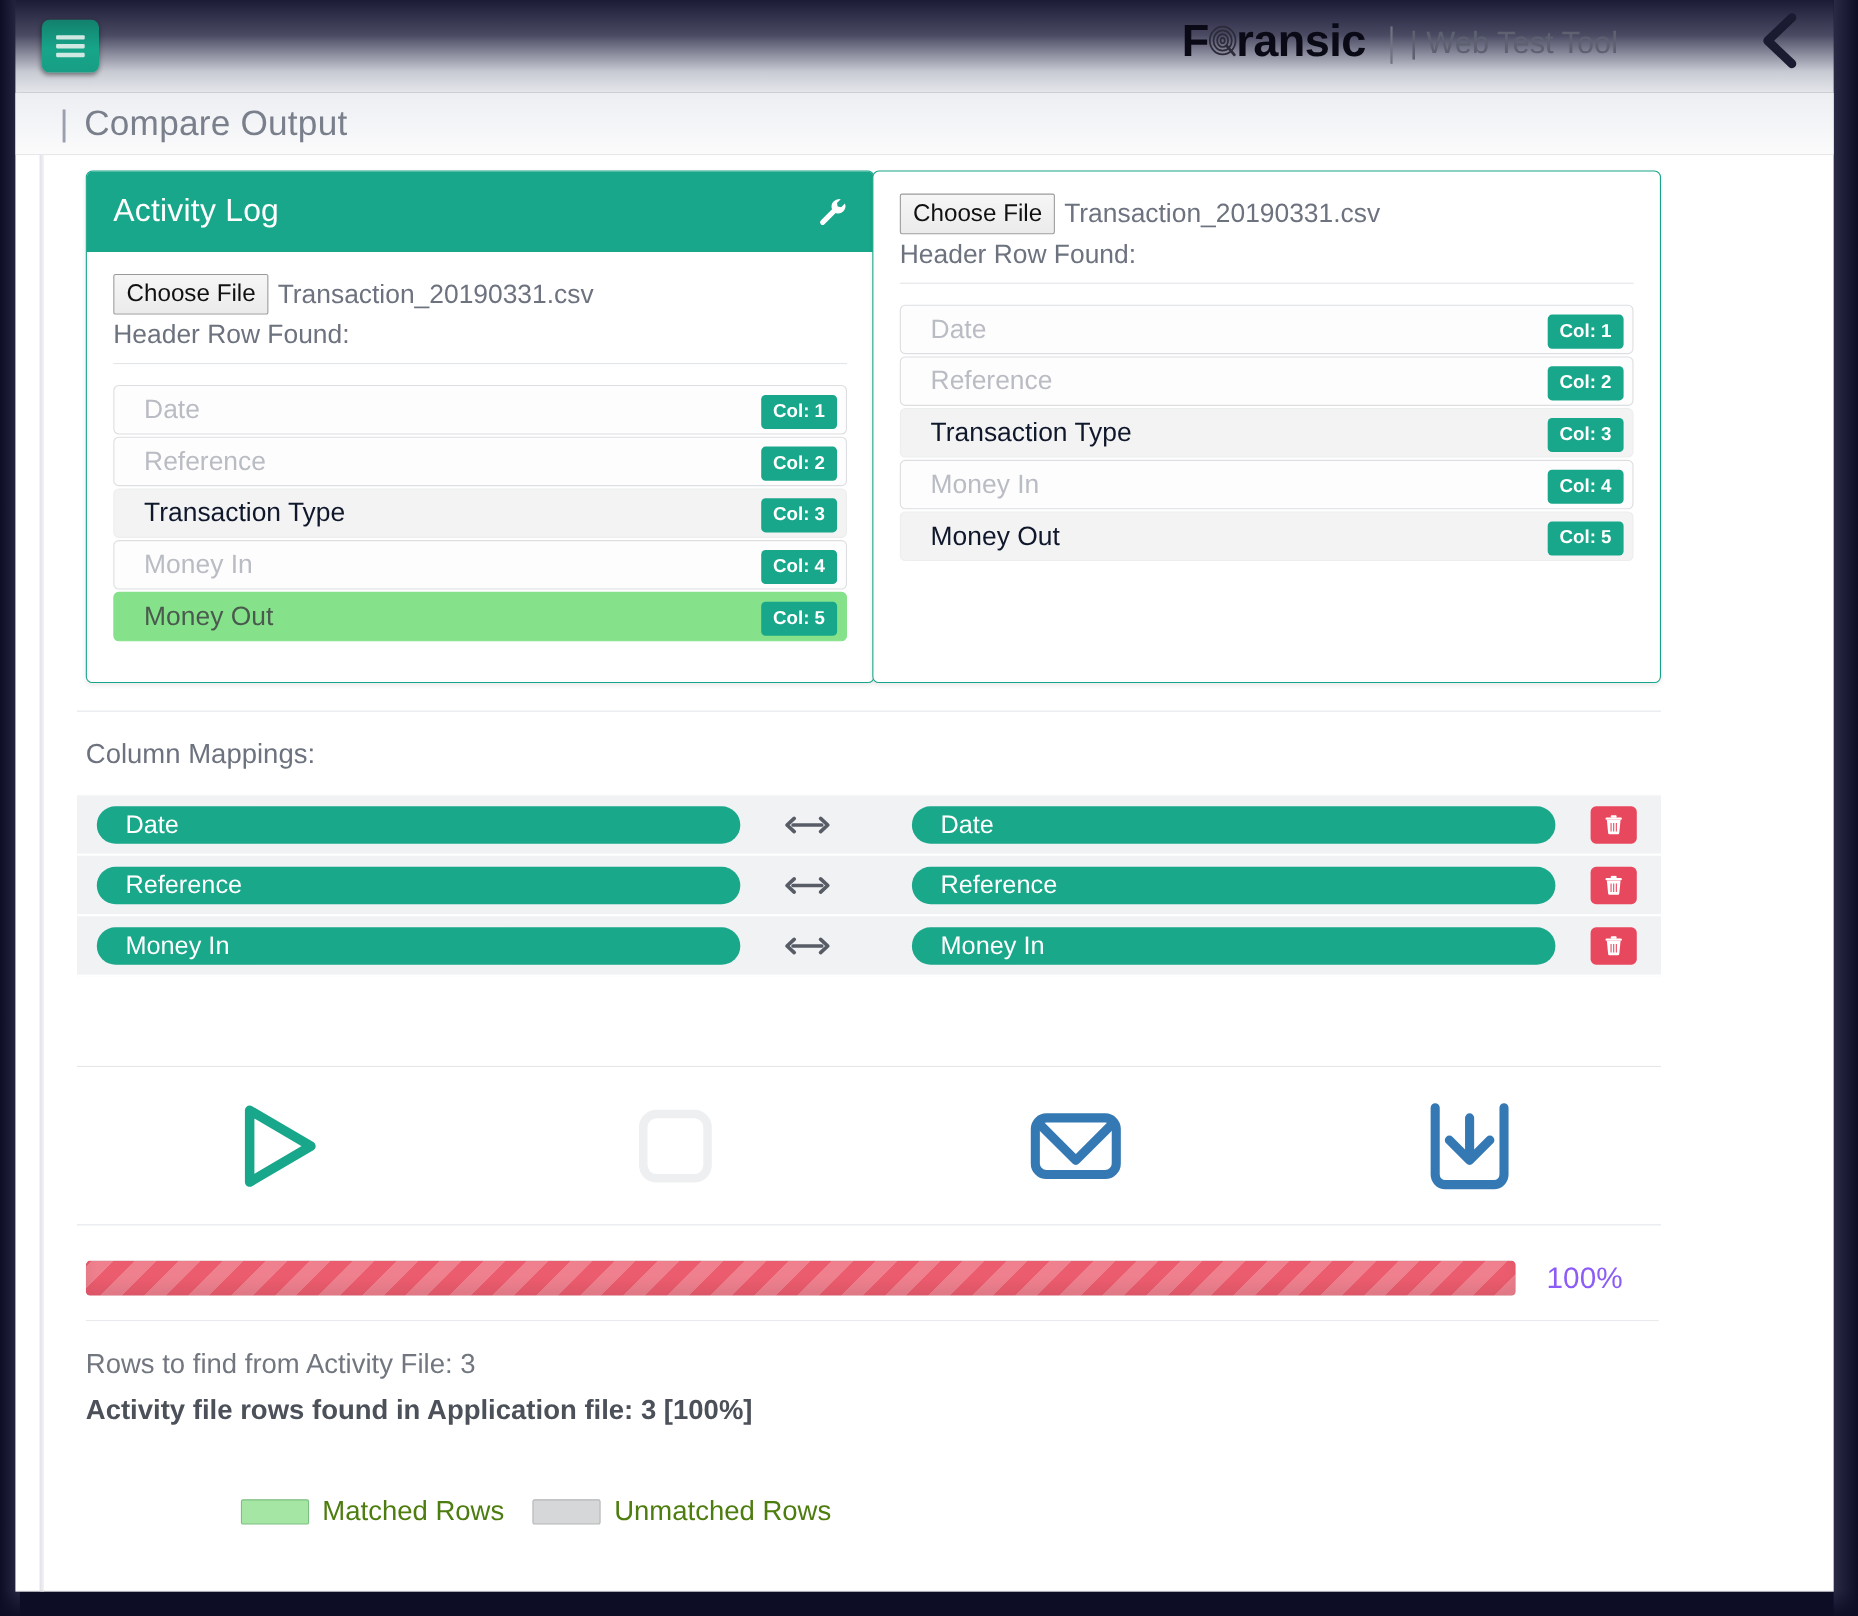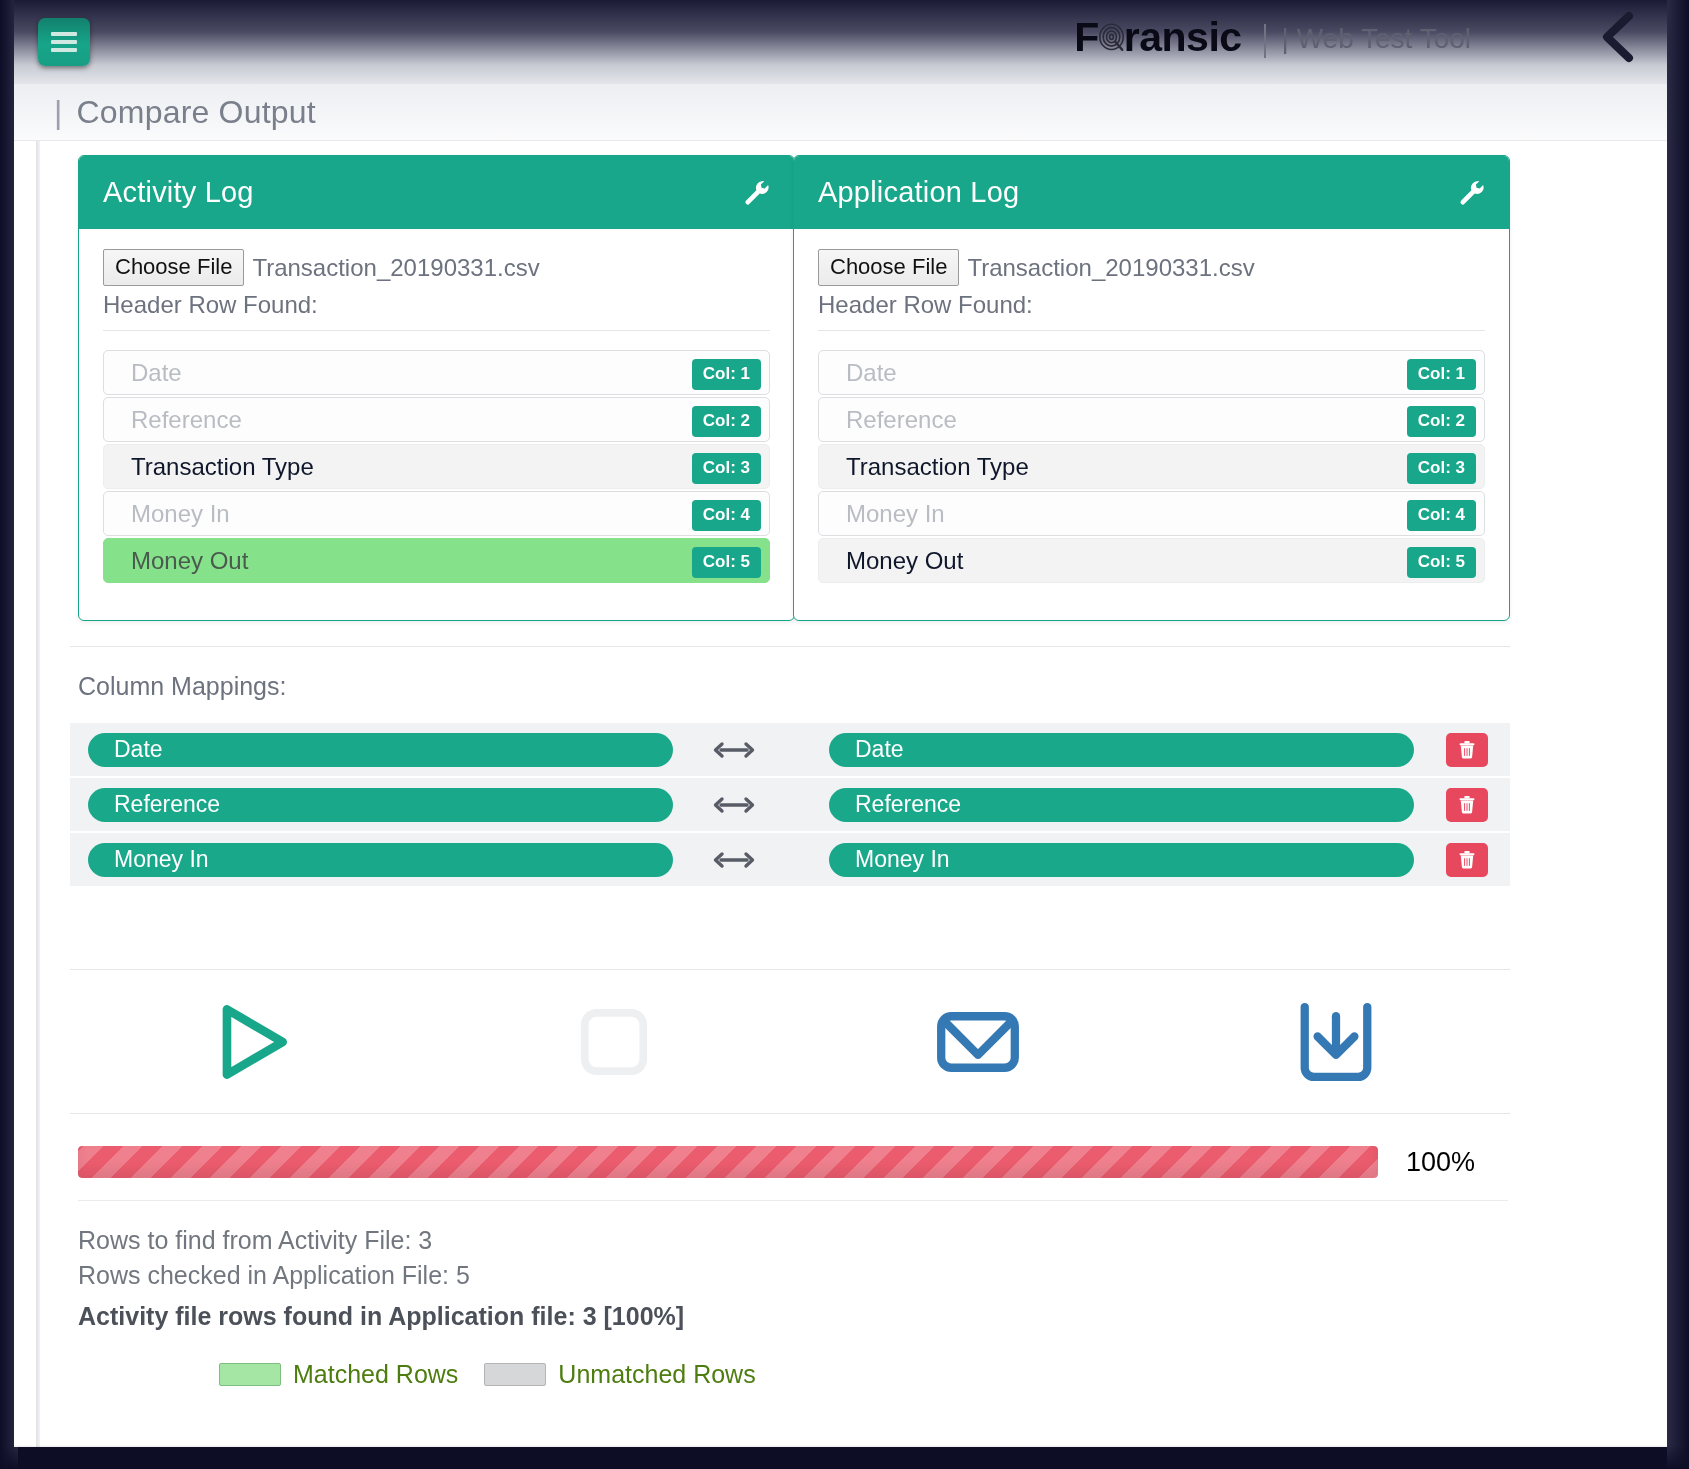--- a/index.html
+++ b/index.html
@@ -327,21 +327,21 @@
     background-image: repeating-linear-gradient(
       -45deg,
       rgba(255,255,255,.22) 0 14px,
       rgba(255,255,255,0) 14px 28px
     );
     border-radius: 4px;
     box-shadow: inset 0 -8px 12px rgba(0,0,0,.07);
   }
   #progress-value {
     font-size: 27px;
-    color: #000000;
+    color: #8b5cf6;
     margin-left: 28px;
     white-space: nowrap;
   }
 
   
   #stats-section {
     position: absolute;
     left: 64px; top: 1116px;
     width: 1430px;
     border-top: 1px solid #e9ebee;
@@ -473,28 +473,20 @@
           </div>
           <div class="col-item state-matched">
             <span class="col-label">Money Out</span>
             <span class="col-badge">Col: 5</span>
           </div>
         </div>
       </div>
     </div>
 
     <div class="log-panel" id="panel-application">
-      <div class="panel-header">
-        <span class="panel-title">Application Log</span>
-        <span class="wrench-button">
-          <svg viewBox="0 0 30 30" width="30" height="30">
-            <path d="M20.5 3.2a6.6 6.6 0 0 0-6.1 9.1L4.2 22.5a2.3 2.3 0 0 0 0 3.3 2.3 2.3 0 0 0 3.3 0l10.2-10.2a6.6 6.6 0 0 0 8.4-8.6l-3.4 3.4-3.2-.6-.6-3.2 3.4-3.4a6.6 6.6 0 0 0-1.8-.2z" fill="#ffffff"></path>
-          </svg>
-        </span>
-      </div>
       <div class="panel-body">
         <div class="file-row">
           <button class="choose-file-button">Choose File</button>
           <span class="file-name">Transaction_20190331.csv</span>
         </div>
         <div class="header-row-label">Header Row Found:</div>
 
         <div class="col-list">
           <div class="col-item state-faded">
             <span class="col-label">Date</span>
@@ -629,21 +621,20 @@
 
     <div id="progress-section">
       <div id="progress-track">
         <div id="progress-fill"></div>
       </div>
       <div id="progress-value">100%</div>
     </div>
 
     <div id="stats-section">
       <div class="stat-line">Rows to find from Activity File: 3</div>
-      <div class="stat-line">Rows checked in Application File: 5</div>
       <div class="stat-line emphasis">Activity file rows found in Application file: 3 [100%]</div>
     </div>
 
     <div id="legend-row">
       <div class="legend-swatch matched"></div>
       <div class="legend-label">Matched Rows</div>
       <div class="legend-swatch unmatched"></div>
       <div class="legend-label">Unmatched Rows</div>
     </div>
 

